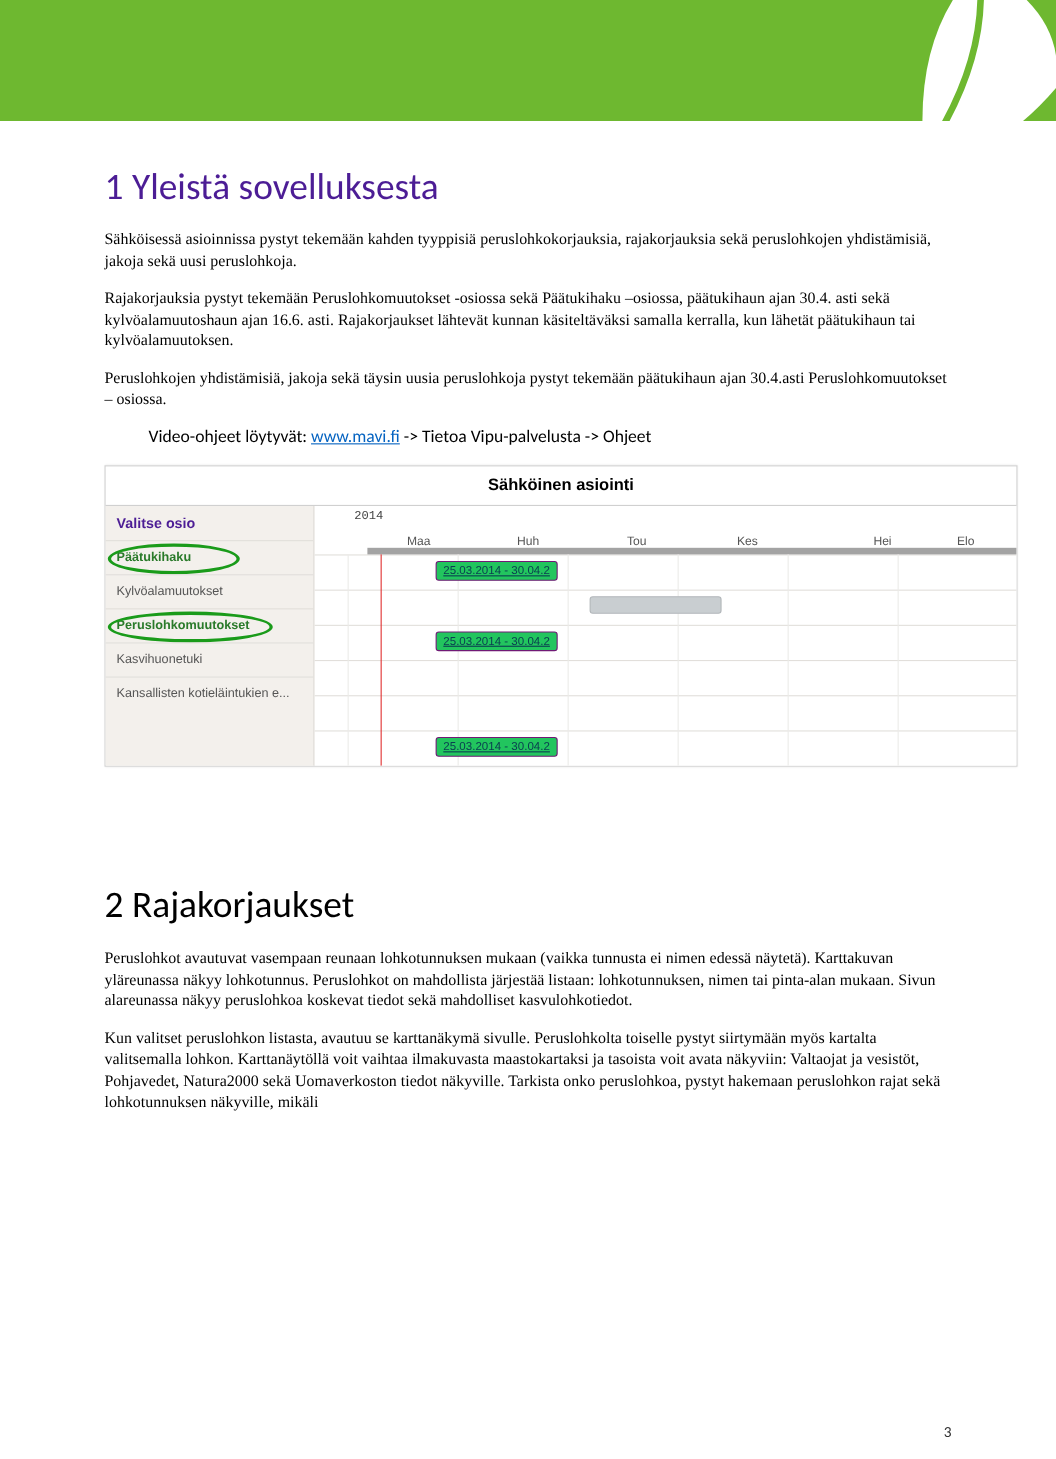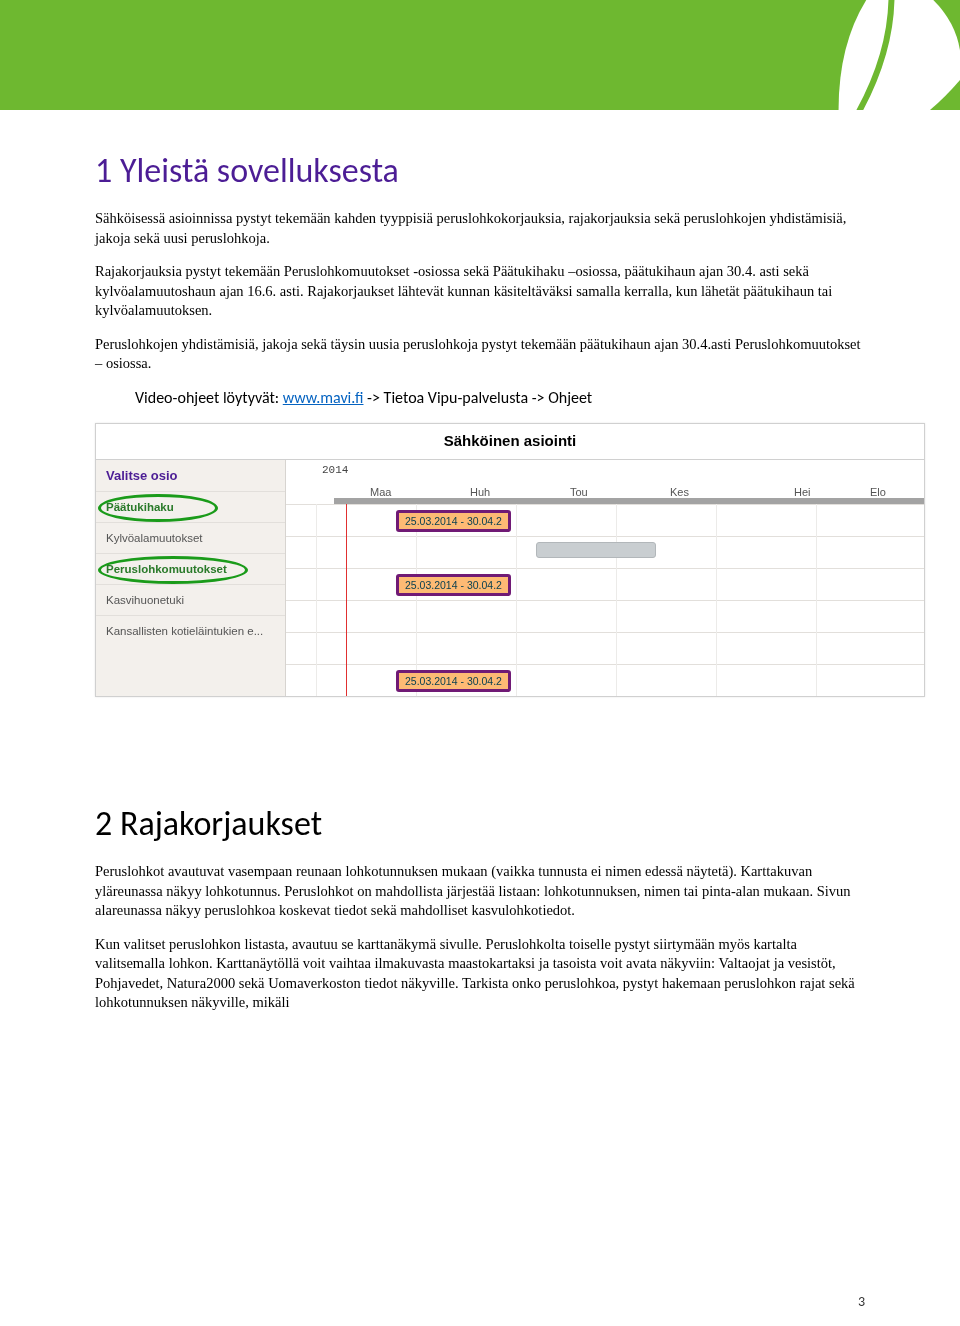--- a/index.html
+++ b/index.html
@@ -144,28 +144,29 @@
     width: 1px;
     background: #ecebe9;
   }
   .vline.red { background: #e03030; }
   .ss-gridrow {
     border-top: 1px solid #e2dfdb;
     height: 32px;
   }
   .tag {
     position: absolute;
-    background: #fdba74;
-    border: 3px solid #701a75;
+    background: #22c55e;
+    border: 1px solid #701a75;
     border-radius: 3px;
     font-family: Arial, sans-serif;
     font-size: 10.5px;
     color: #0a4050;
     padding: 2px 6px;
     white-space: nowrap;
+    text-decoration: underline;
   }
   .bar-gray {
     position: absolute;
     background: #c9ced1;
     border: 1px solid #b2b7ba;
     border-radius: 3px;
     height: 16px;
   }
   .page-num {
     position: absolute;

